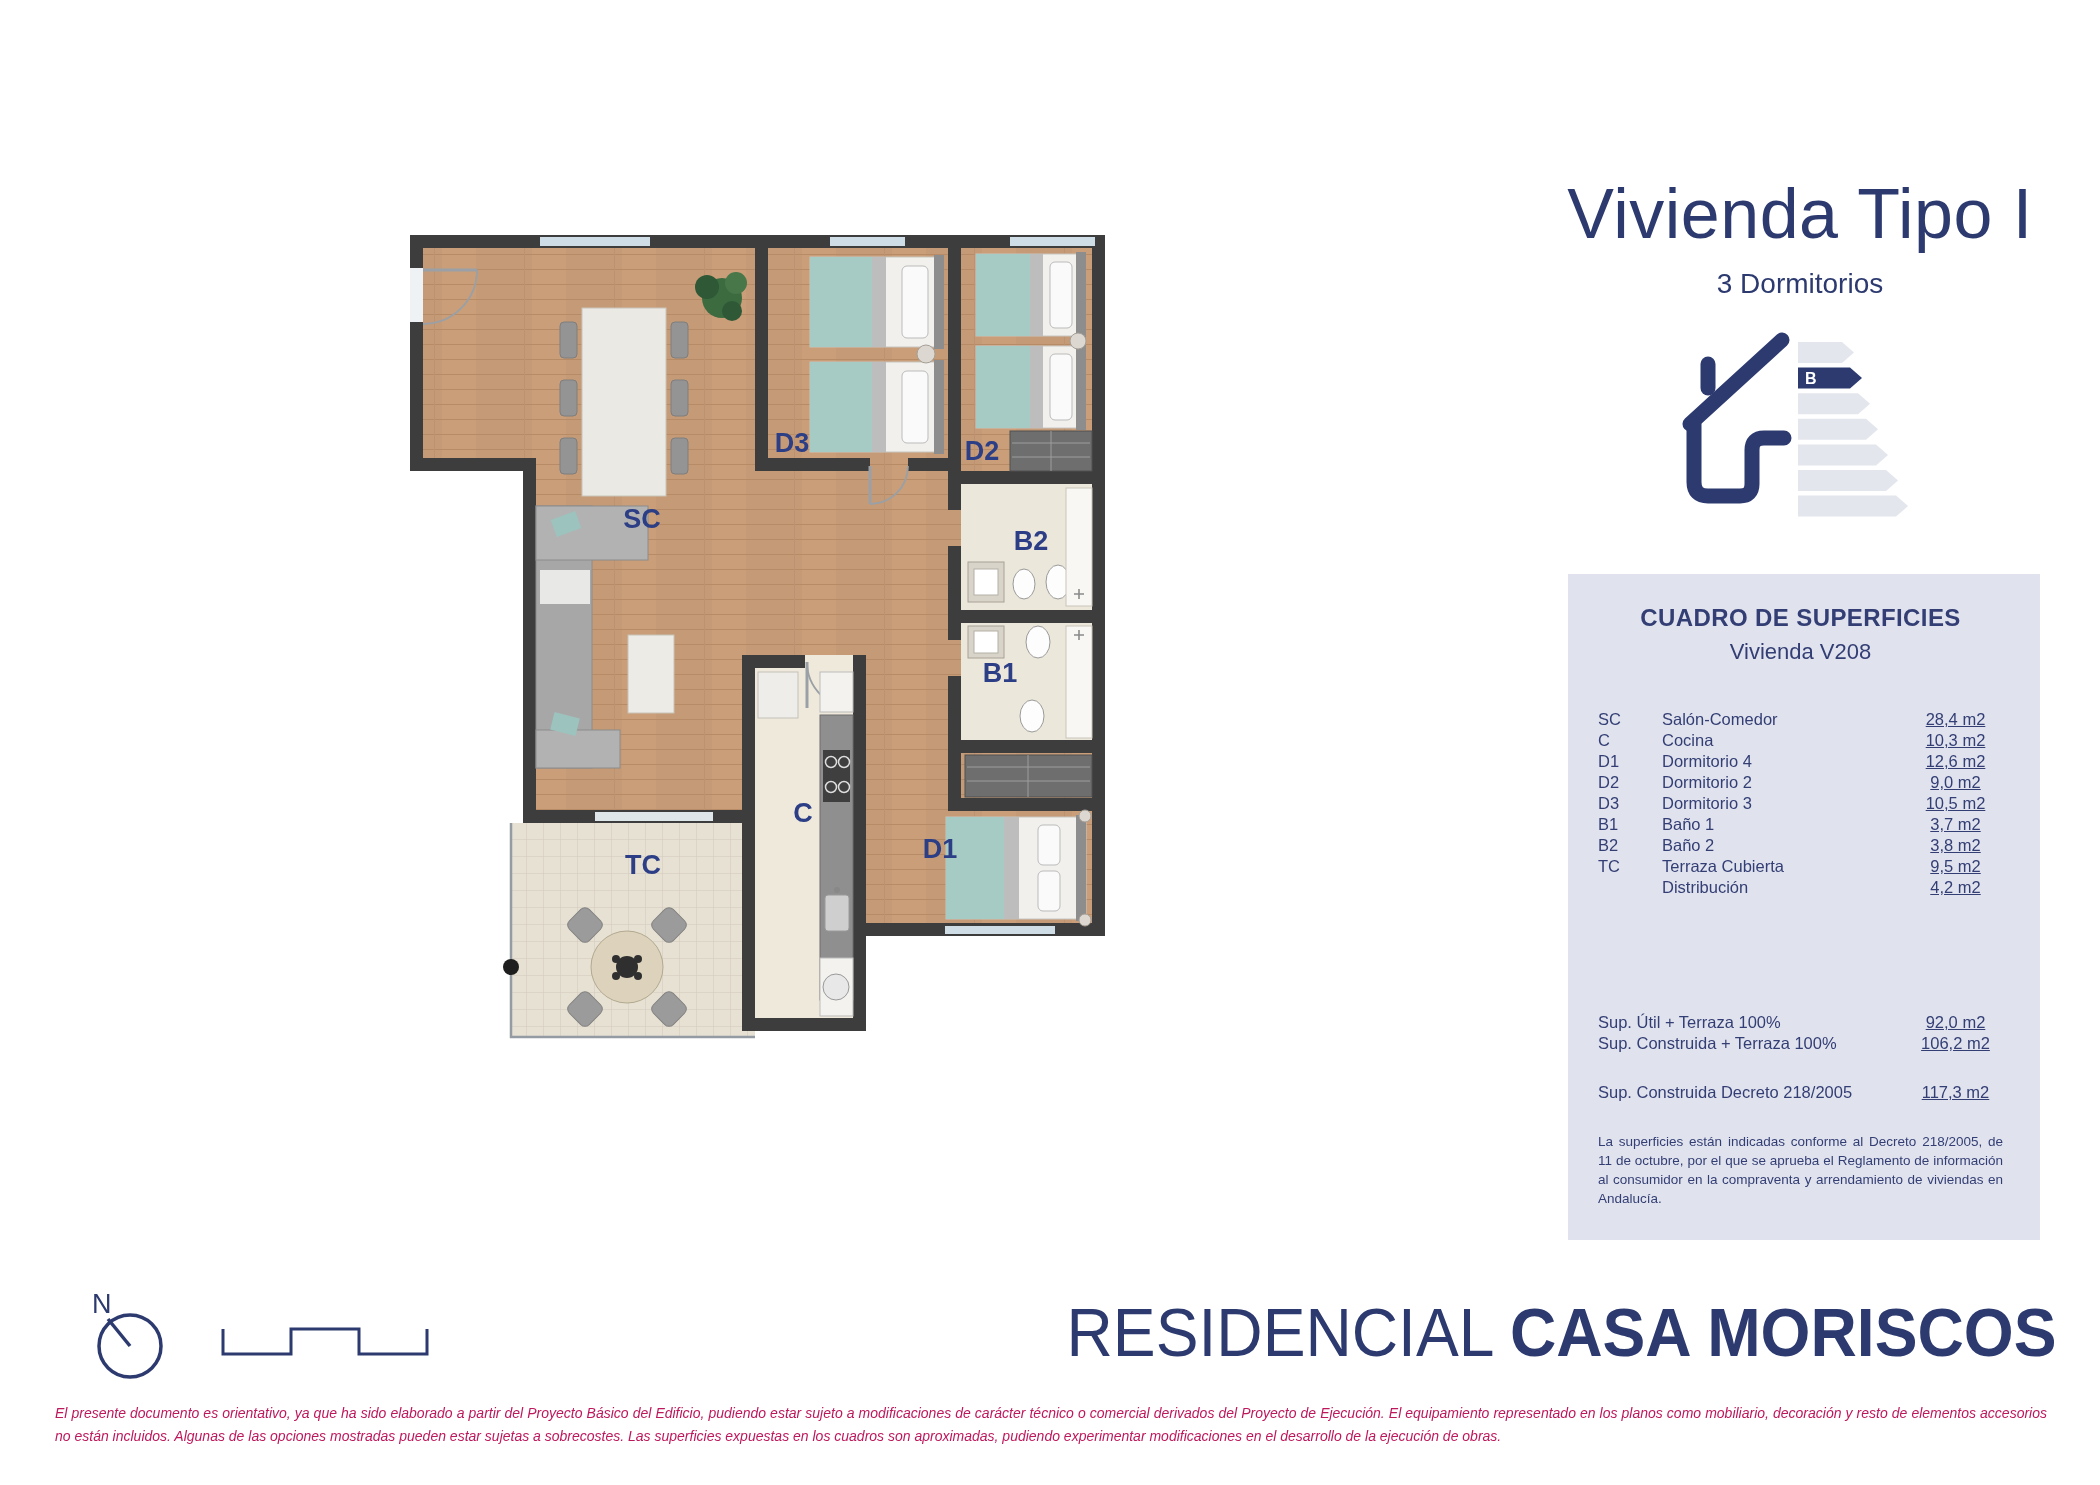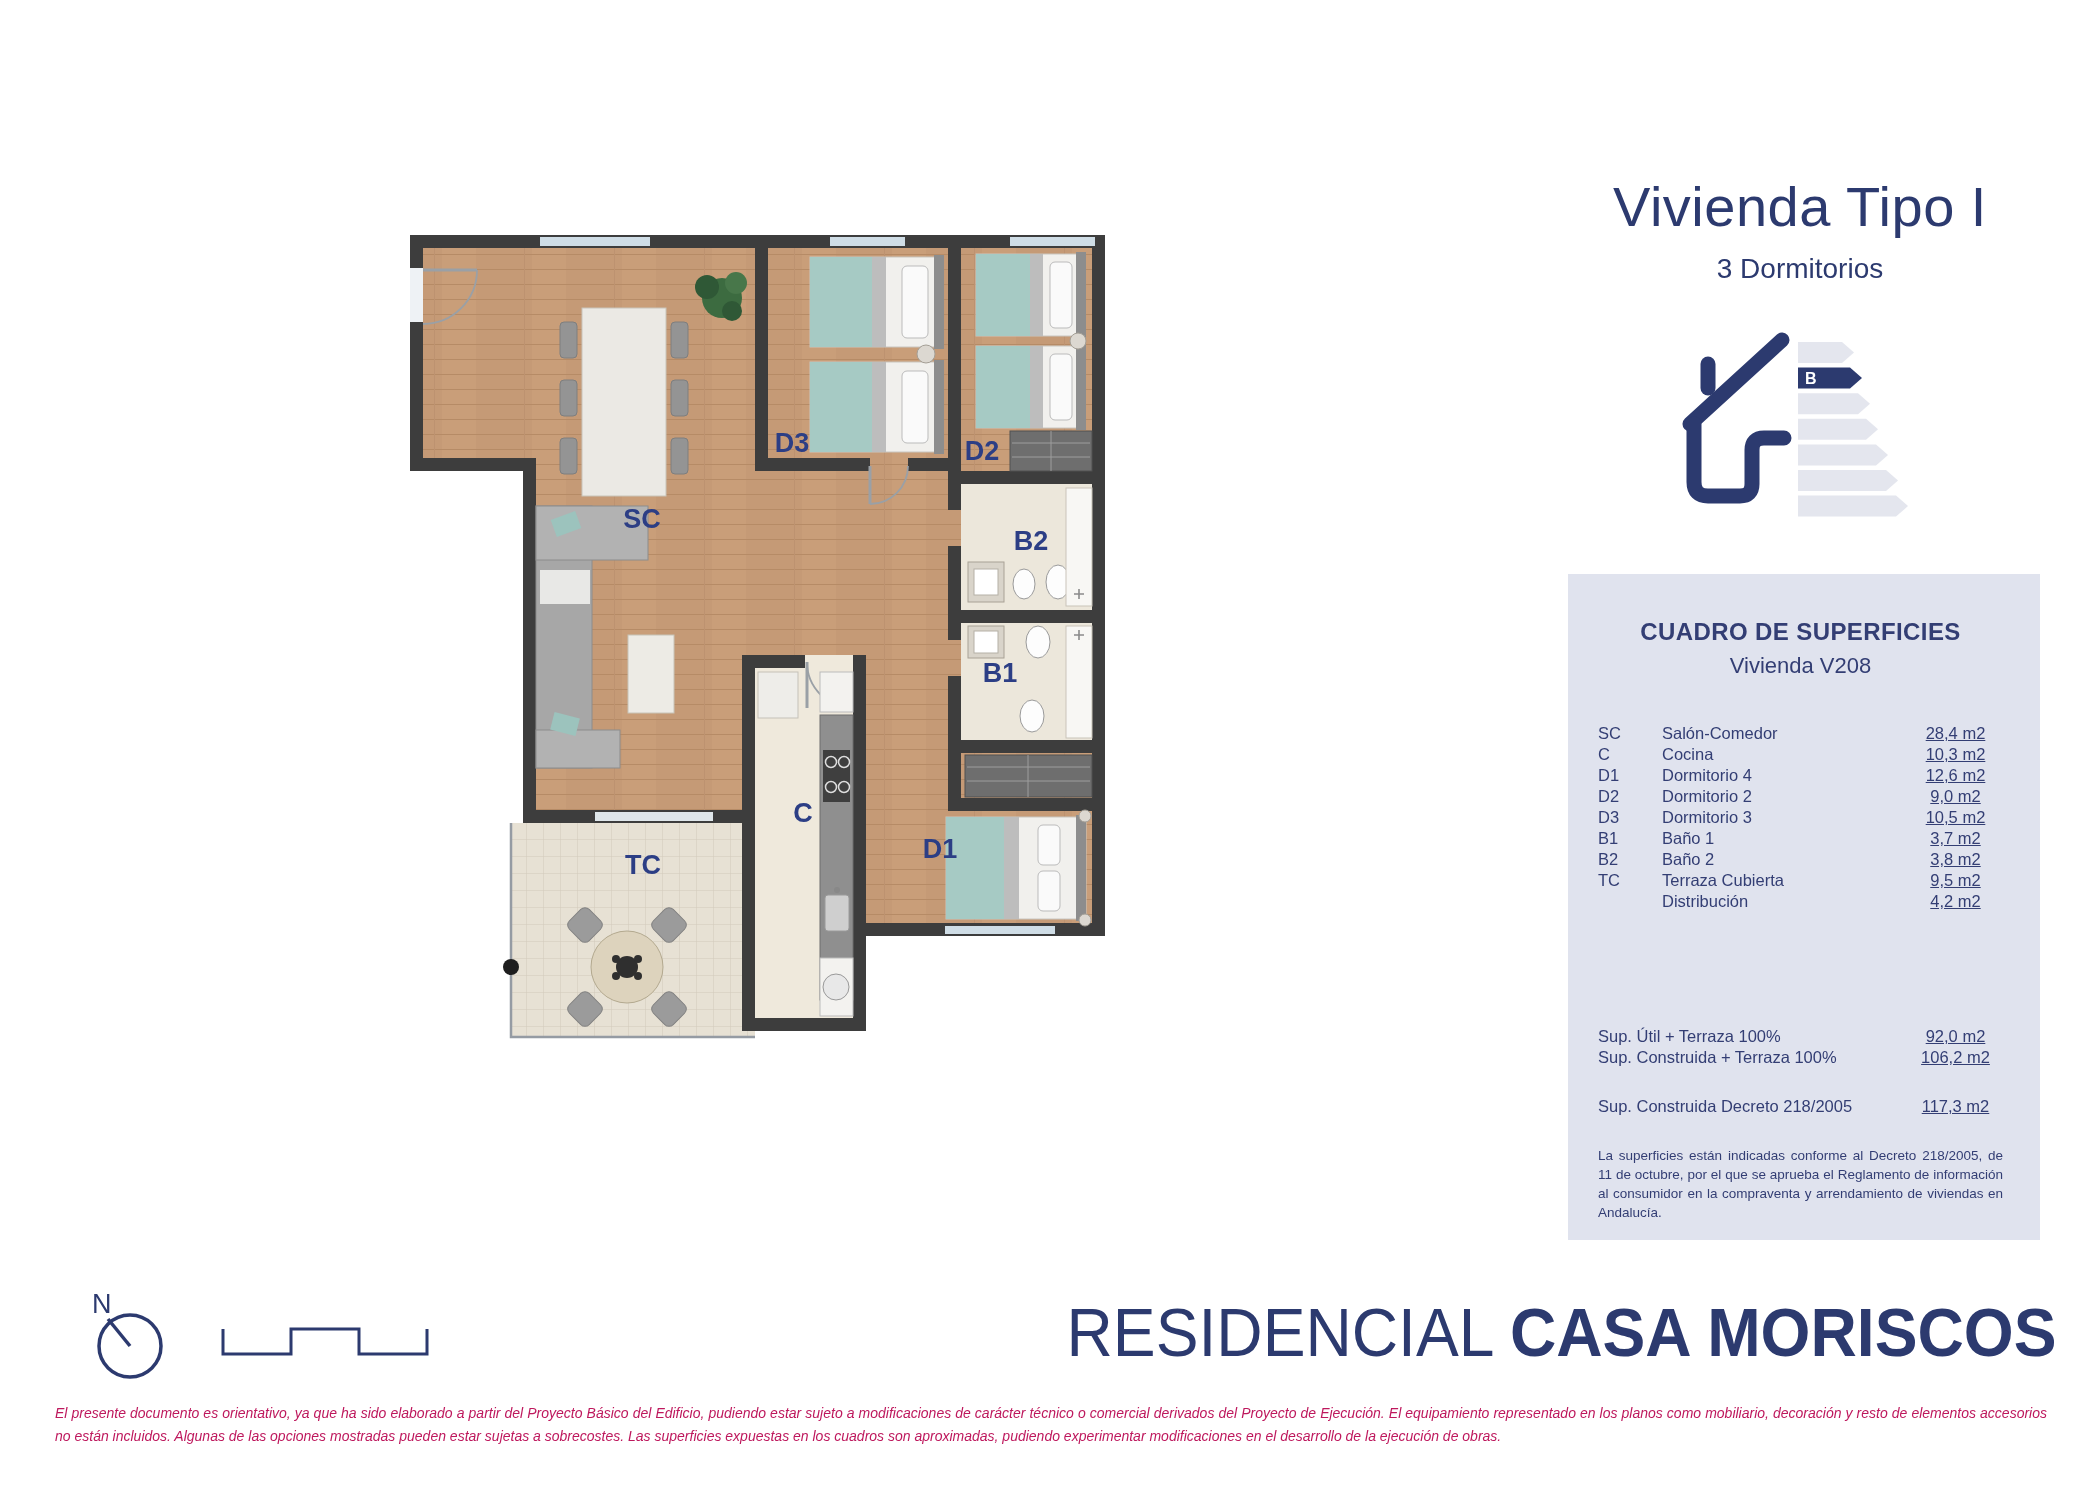--- a/index.html
+++ b/index.html
@@ -4,28 +4,28 @@
 <style>
   * { margin:0; padding:0; box-sizing:border-box; }
   html,body { width:2100px; height:1485px; }
   body {
     position:relative; background:#ffffff;
     font-family:"Liberation Sans", sans-serif; color:#2c3a6f;
     overflow:hidden;
   }
   
   .title-block { position:absolute; left:1545px; top:178px; width:510px; text-align:center; color:#2c3a6f; }
-  .title-main { font-size:56px; font-weight:400; letter-spacing:0.5px; line-height:1.05; }
+  .title-main { font-size:70px; font-weight:400; letter-spacing:0.5px; line-height:1.05; }
   .title-sub  { font-size:28px; font-weight:400; margin-top:16px; }
 
   .energy-icon { position:absolute; left:1678px; top:326px; width:235px; height:210px; }
 
   .surface-panel {
     position:absolute; left:1568px; top:574px; width:472px; height:666px;
-    background:#e0e3ee; color:#333e74; padding:44px 37px 0 30px;
+    background:#e0e3ee; color:#333e74; padding:30px 37px 0 30px;
   }
   .sp-title { text-align:center; font-weight:bold; font-size:24px; letter-spacing:0.4px; }
   .sp-sub   { text-align:center; font-size:22px; margin-top:7px; }
   .sp-rows  { margin-top:44px; font-size:16.5px; line-height:21px; }
   .sp-row   { display:flex; }
   .sp-code  { width:64px; }
   .sp-name  { flex:1; }
   .sp-val   { width:95px; text-align:center;text-decoration:underline; }
   .sp-totals{ margin-top:114px; font-size:16.5px; line-height:21px; }
   .sp-decree{ margin-top:28px; font-size:16.5px; line-height:21px; }

